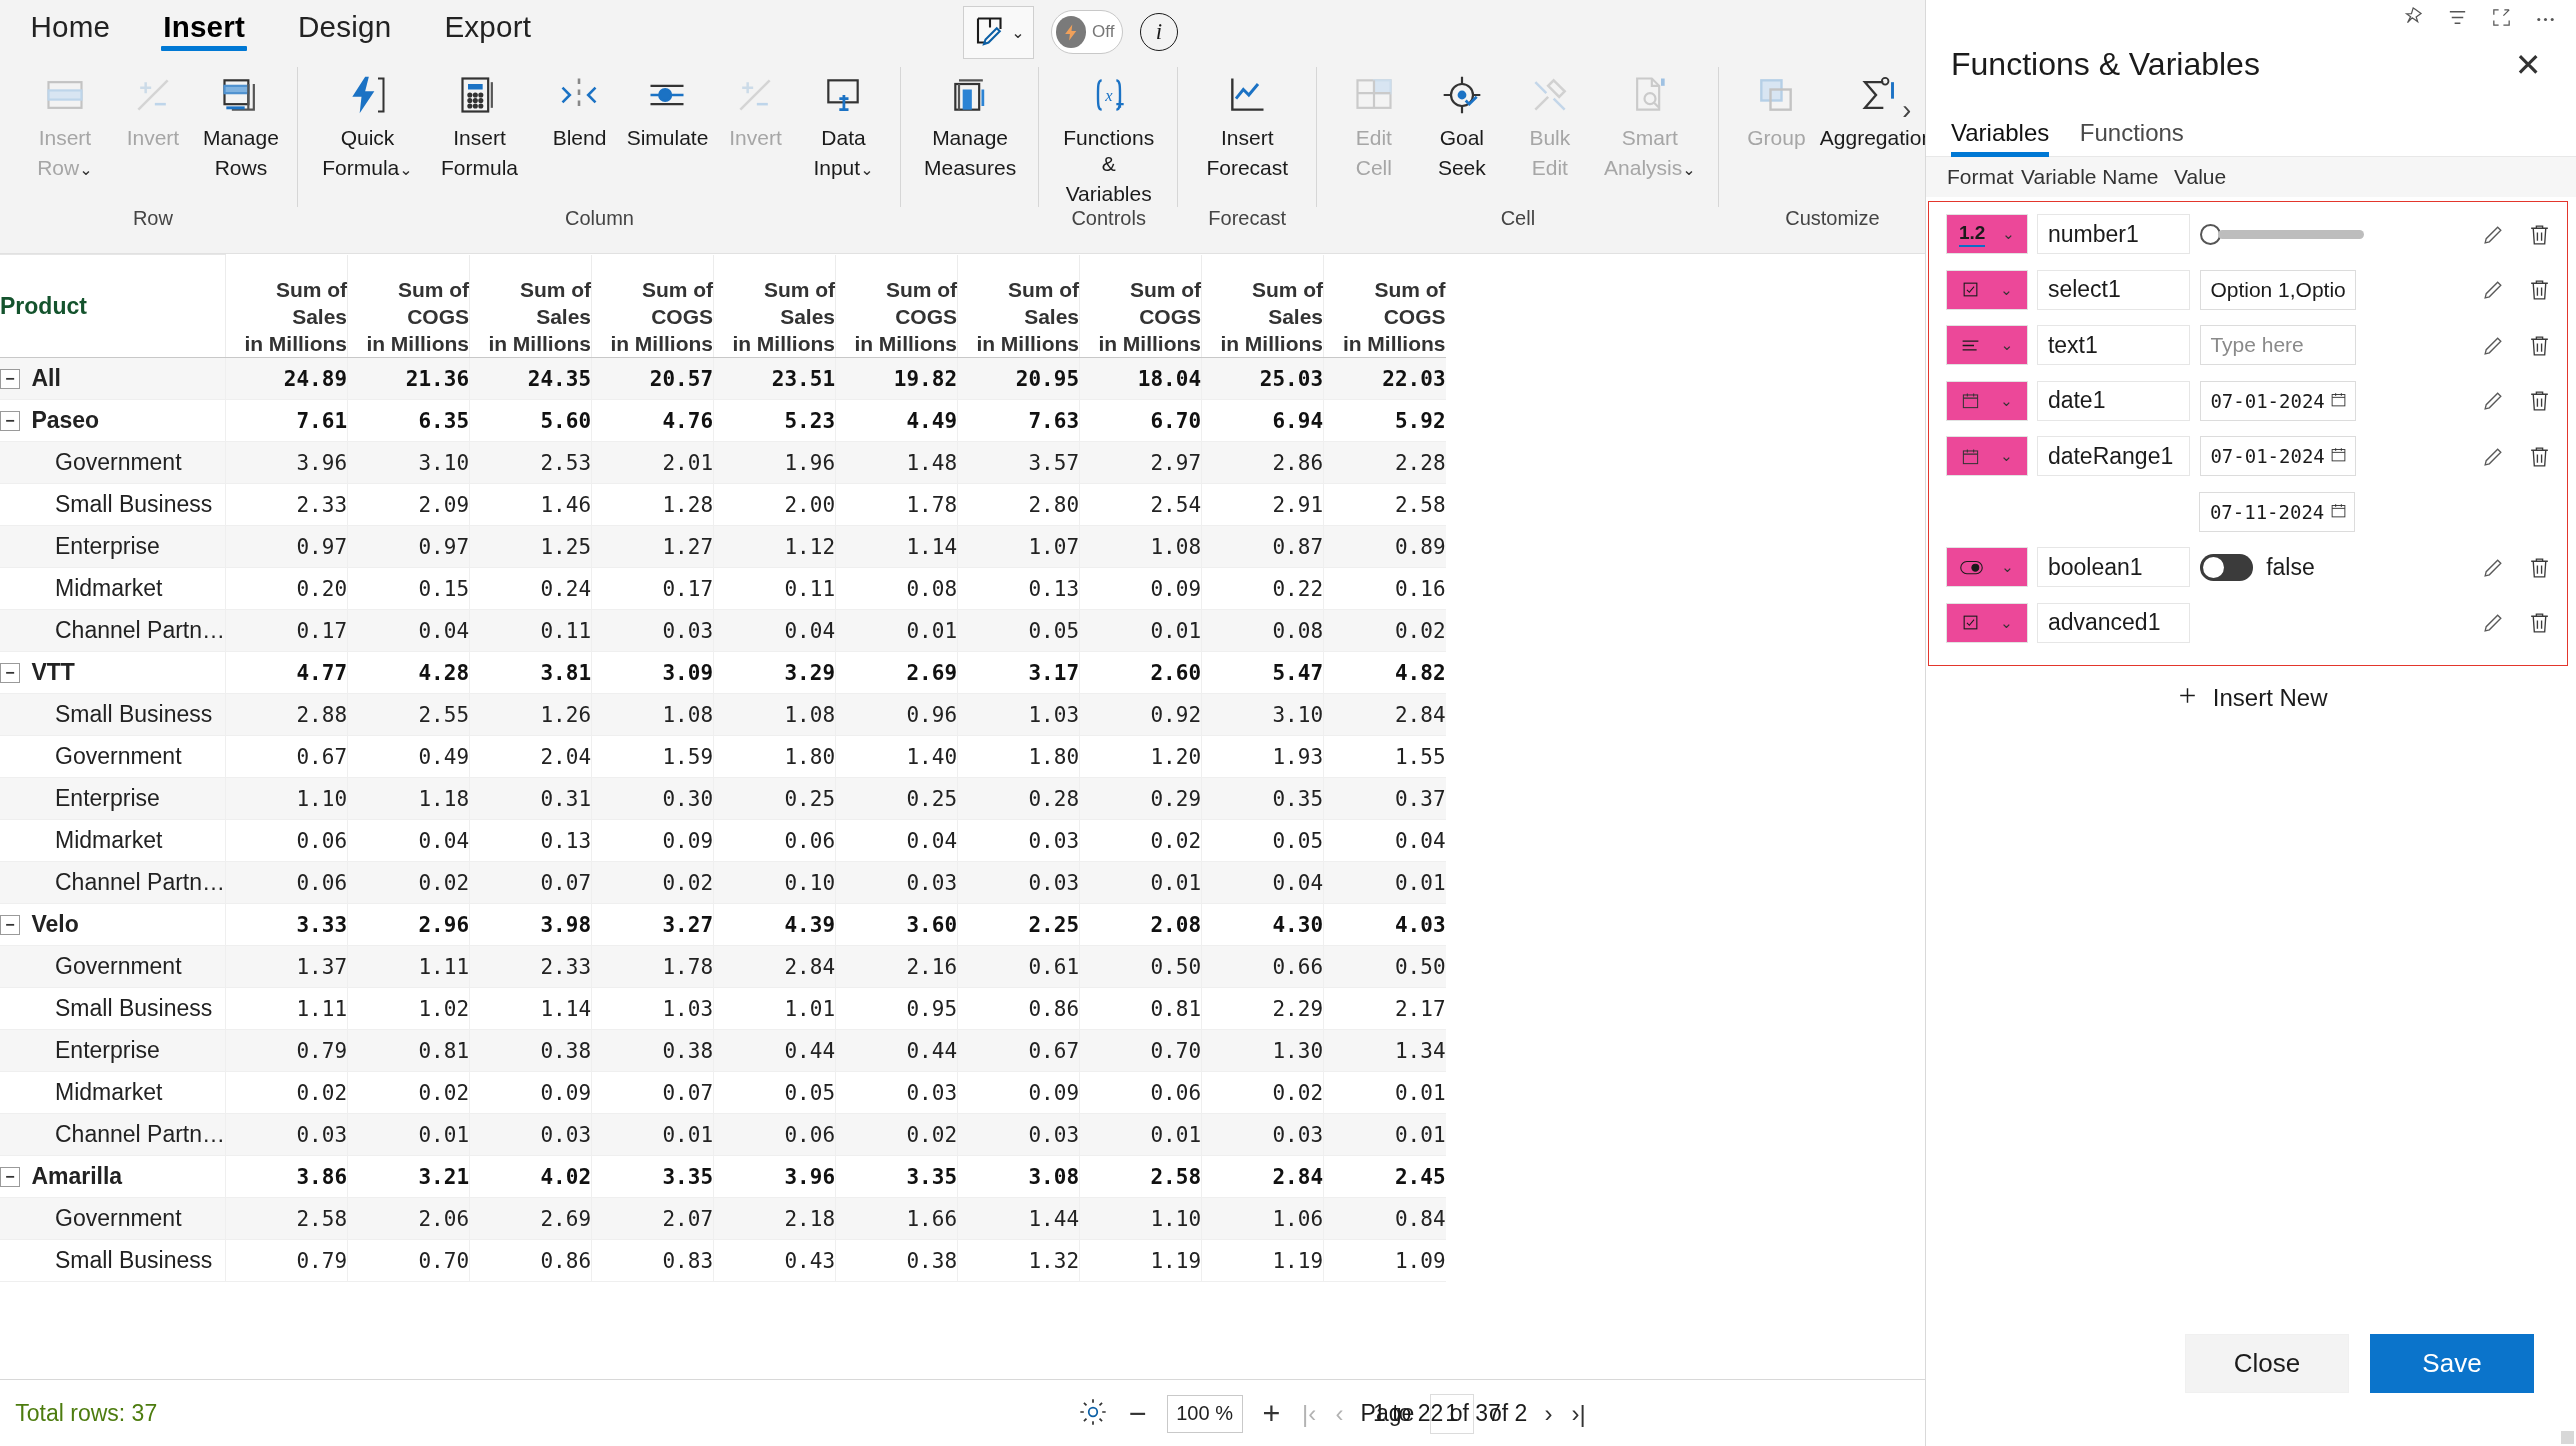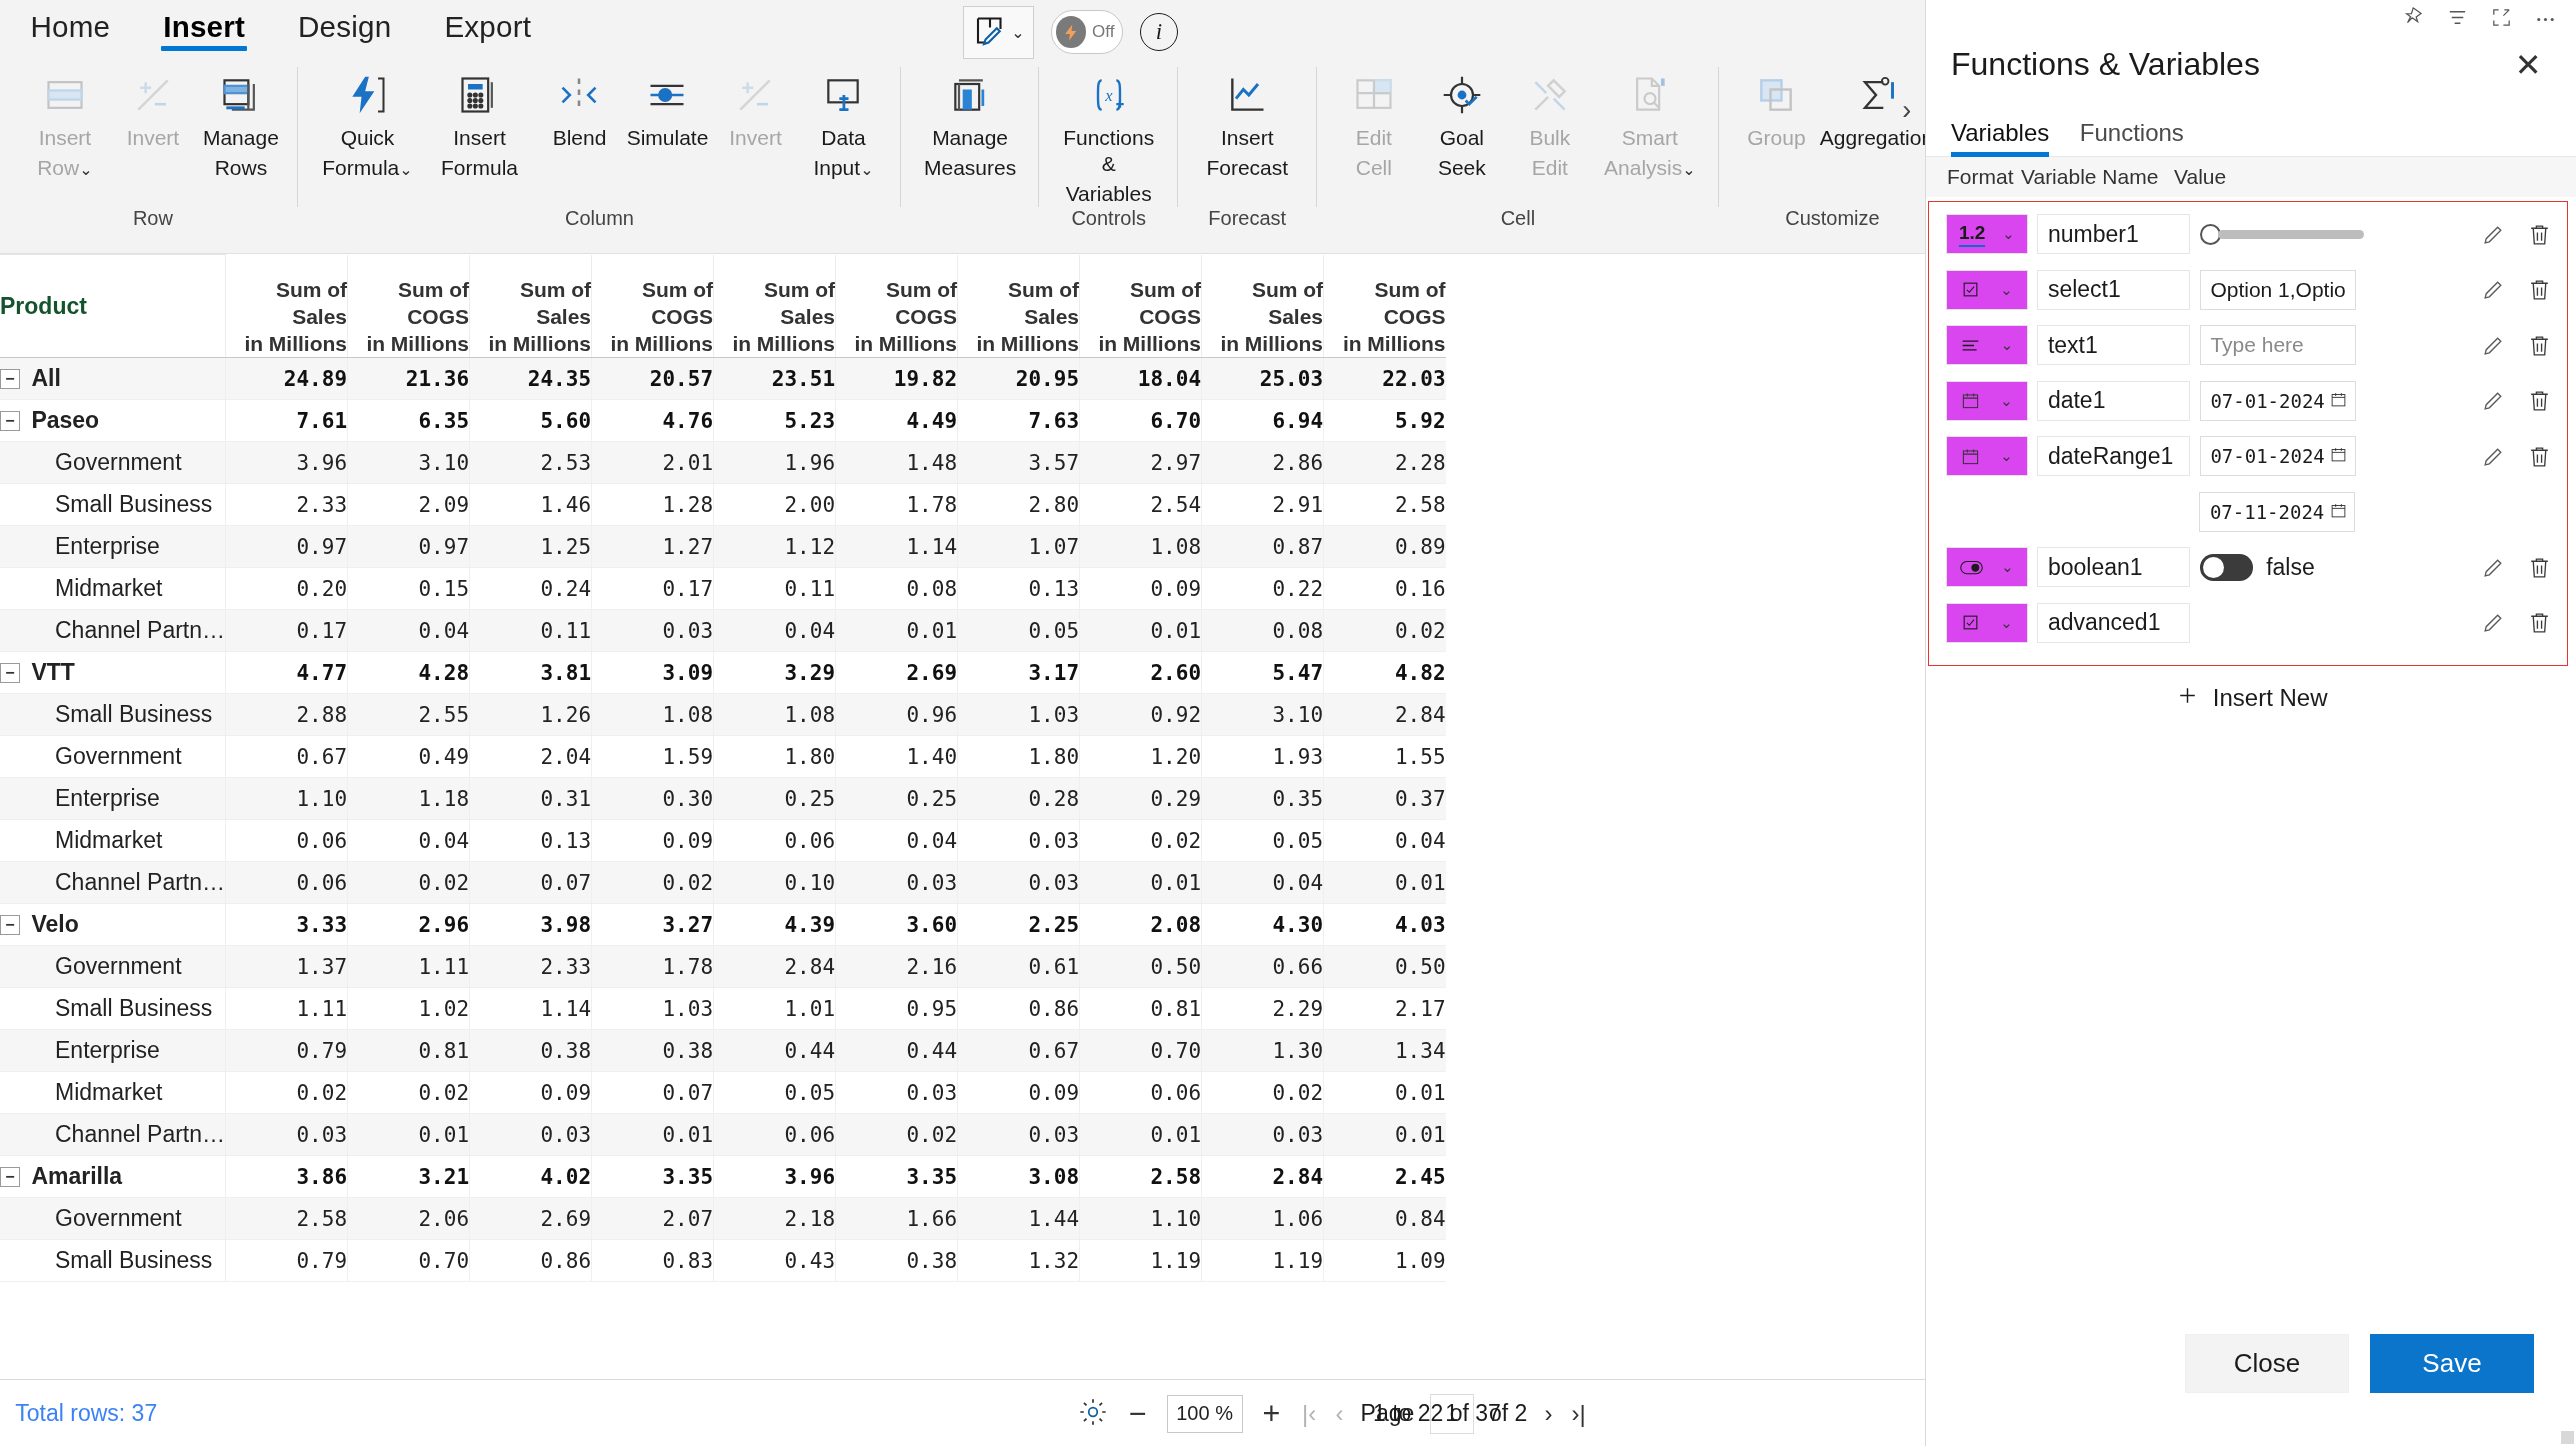--- a/index.html
+++ b/index.html
@@ -97,21 +97,21 @@
     display: inline-flex; width: 20px; height: 20px; border: 1px solid #9a9a9a;
     align-items: center; justify-content: center; margin-right: 11.4px; vertical-align: 1.9px;
     font-size: 16px; line-height: 1; color: #333; cursor: pointer; background: #fff;
   }
 
   
   .statusbar {
     flex: 0 0 67px; height: 67px; border-top: 1px solid #d8d8d8;
     display: flex; align-items: center; position: relative; background: #fff;
   }
-  .total-rows { font-size: 23px; color: #3b82f6; padding-left: 15.3px; }
+  .total-rows { font-size: 23px; color: #4d7c0f; padding-left: 15.3px; }
   .pager { position: absolute; left: 1077px; top: 0; height: 67px; display: flex; align-items: center; gap: 15.3px; }
   .gear { cursor: pointer; }
   .zoom-minus, .zoom-plus { font-size: 30.5px; color: #333; cursor: pointer; padding: 0 3.8px; width: 27px; text-align: center; }
   .zoom-box { width: 76px; height: 38px; border: 1px solid #c9c9c9; display: flex; align-items: center; justify-content: center; font-size: 20px; color: #222; cursor: pointer; }
   .pg-btn { font-size: 24px; color: #333; cursor: pointer; padding: 0 1.9px; }
   .pg-btn.dim { color: #b3b3b3; }
   .pg-lbl { font-size: 23px; color: #1b1b1b; }
   .pg-input { width: 44px; height: 40px; border: 1px solid #dcdcdc; display: flex; align-items: center; justify-content: center; font-size: 23px; cursor: text; }
   .range-lbl { position: absolute; left: 1373px; font-size: 23px; color: #1b1b1b; white-space: nowrap; }
 
@@ -130,21 +130,21 @@
   .ptab.active { color: #111; }
   .ptab.active::after { content: ""; position: absolute; left: 0; right: 0; bottom: -1px; height: 4.8px; background: #0078d4; }
 
   .col-heads { display: flex; align-items: center; height: 40px; background: #f6f6f6; font-size: 21px; color: #333; }
   .ch-format { width: 95px; padding-left: 21px; }
   .ch-name { width: 153px; }
   .ch-value { flex: 1 1 auto; }
 
   .var-list { position: relative; margin: 3.8px 7.6px 0 1.9px; border: 1.9px solid #e3362c; padding: 9.5px 0 9.5px 0; }
   .var-row { display: flex; align-items: center; height: 46px; margin-bottom: 9.5px; padding-left: 17px; gap: 9.5px; }
-  .fmt-box { width: 82px; height: 40px; border: 1px solid #e2e2e2; background: #d946ef; display: flex; align-items: center; justify-content: space-around; padding: 0 3.8px; cursor: pointer; }
+  .fmt-box { width: 82px; height: 40px; border: 1px solid #e2e2e2; background: #ec4899; display: flex; align-items: center; justify-content: space-around; padding: 0 3.8px; cursor: pointer; }
   .fmt-glyph { font-size: 19px; color: #1b1b1b; display: inline-flex; align-items: center; }
   .fmt-num { font-size: 19px; font-weight: bold; border-bottom: 2.9px solid #0b6dc7; padding-bottom: 1px; }
   .chev { font-size: 15.3px; color: #333; }
   .name-box { width: 153px; height: 40px; border: 1px solid #e6e6e6; background: #fff; display: flex; align-items: center; padding-left: 9.5px; font-size: 23px; color: #1b1b1b; cursor: text; }
   .val-cell { width: 191px; display: flex; align-items: flex-start; }
   .val-box { width: 156px; height: 40px; border: 1px solid #dcdcdc; background: #fff; display: flex; align-items: center; justify-content: space-between; padding: 0 7.6px 0 9.5px; font-size: 21px; color: #1b1b1b; cursor: text; }
   .val-box.ph { color: #8a8a8a; }
   .val-box.num-date { font-family: "DejaVu Sans Mono", monospace; font-size: 19px; }
   .slider { width: 164px; display: flex; align-items: center; }
   .slider-track { height: 9.5px; background: #bdbdbd; border-radius: 4.8px; flex: 1 1 auto; margin-left: -2.9px; }

